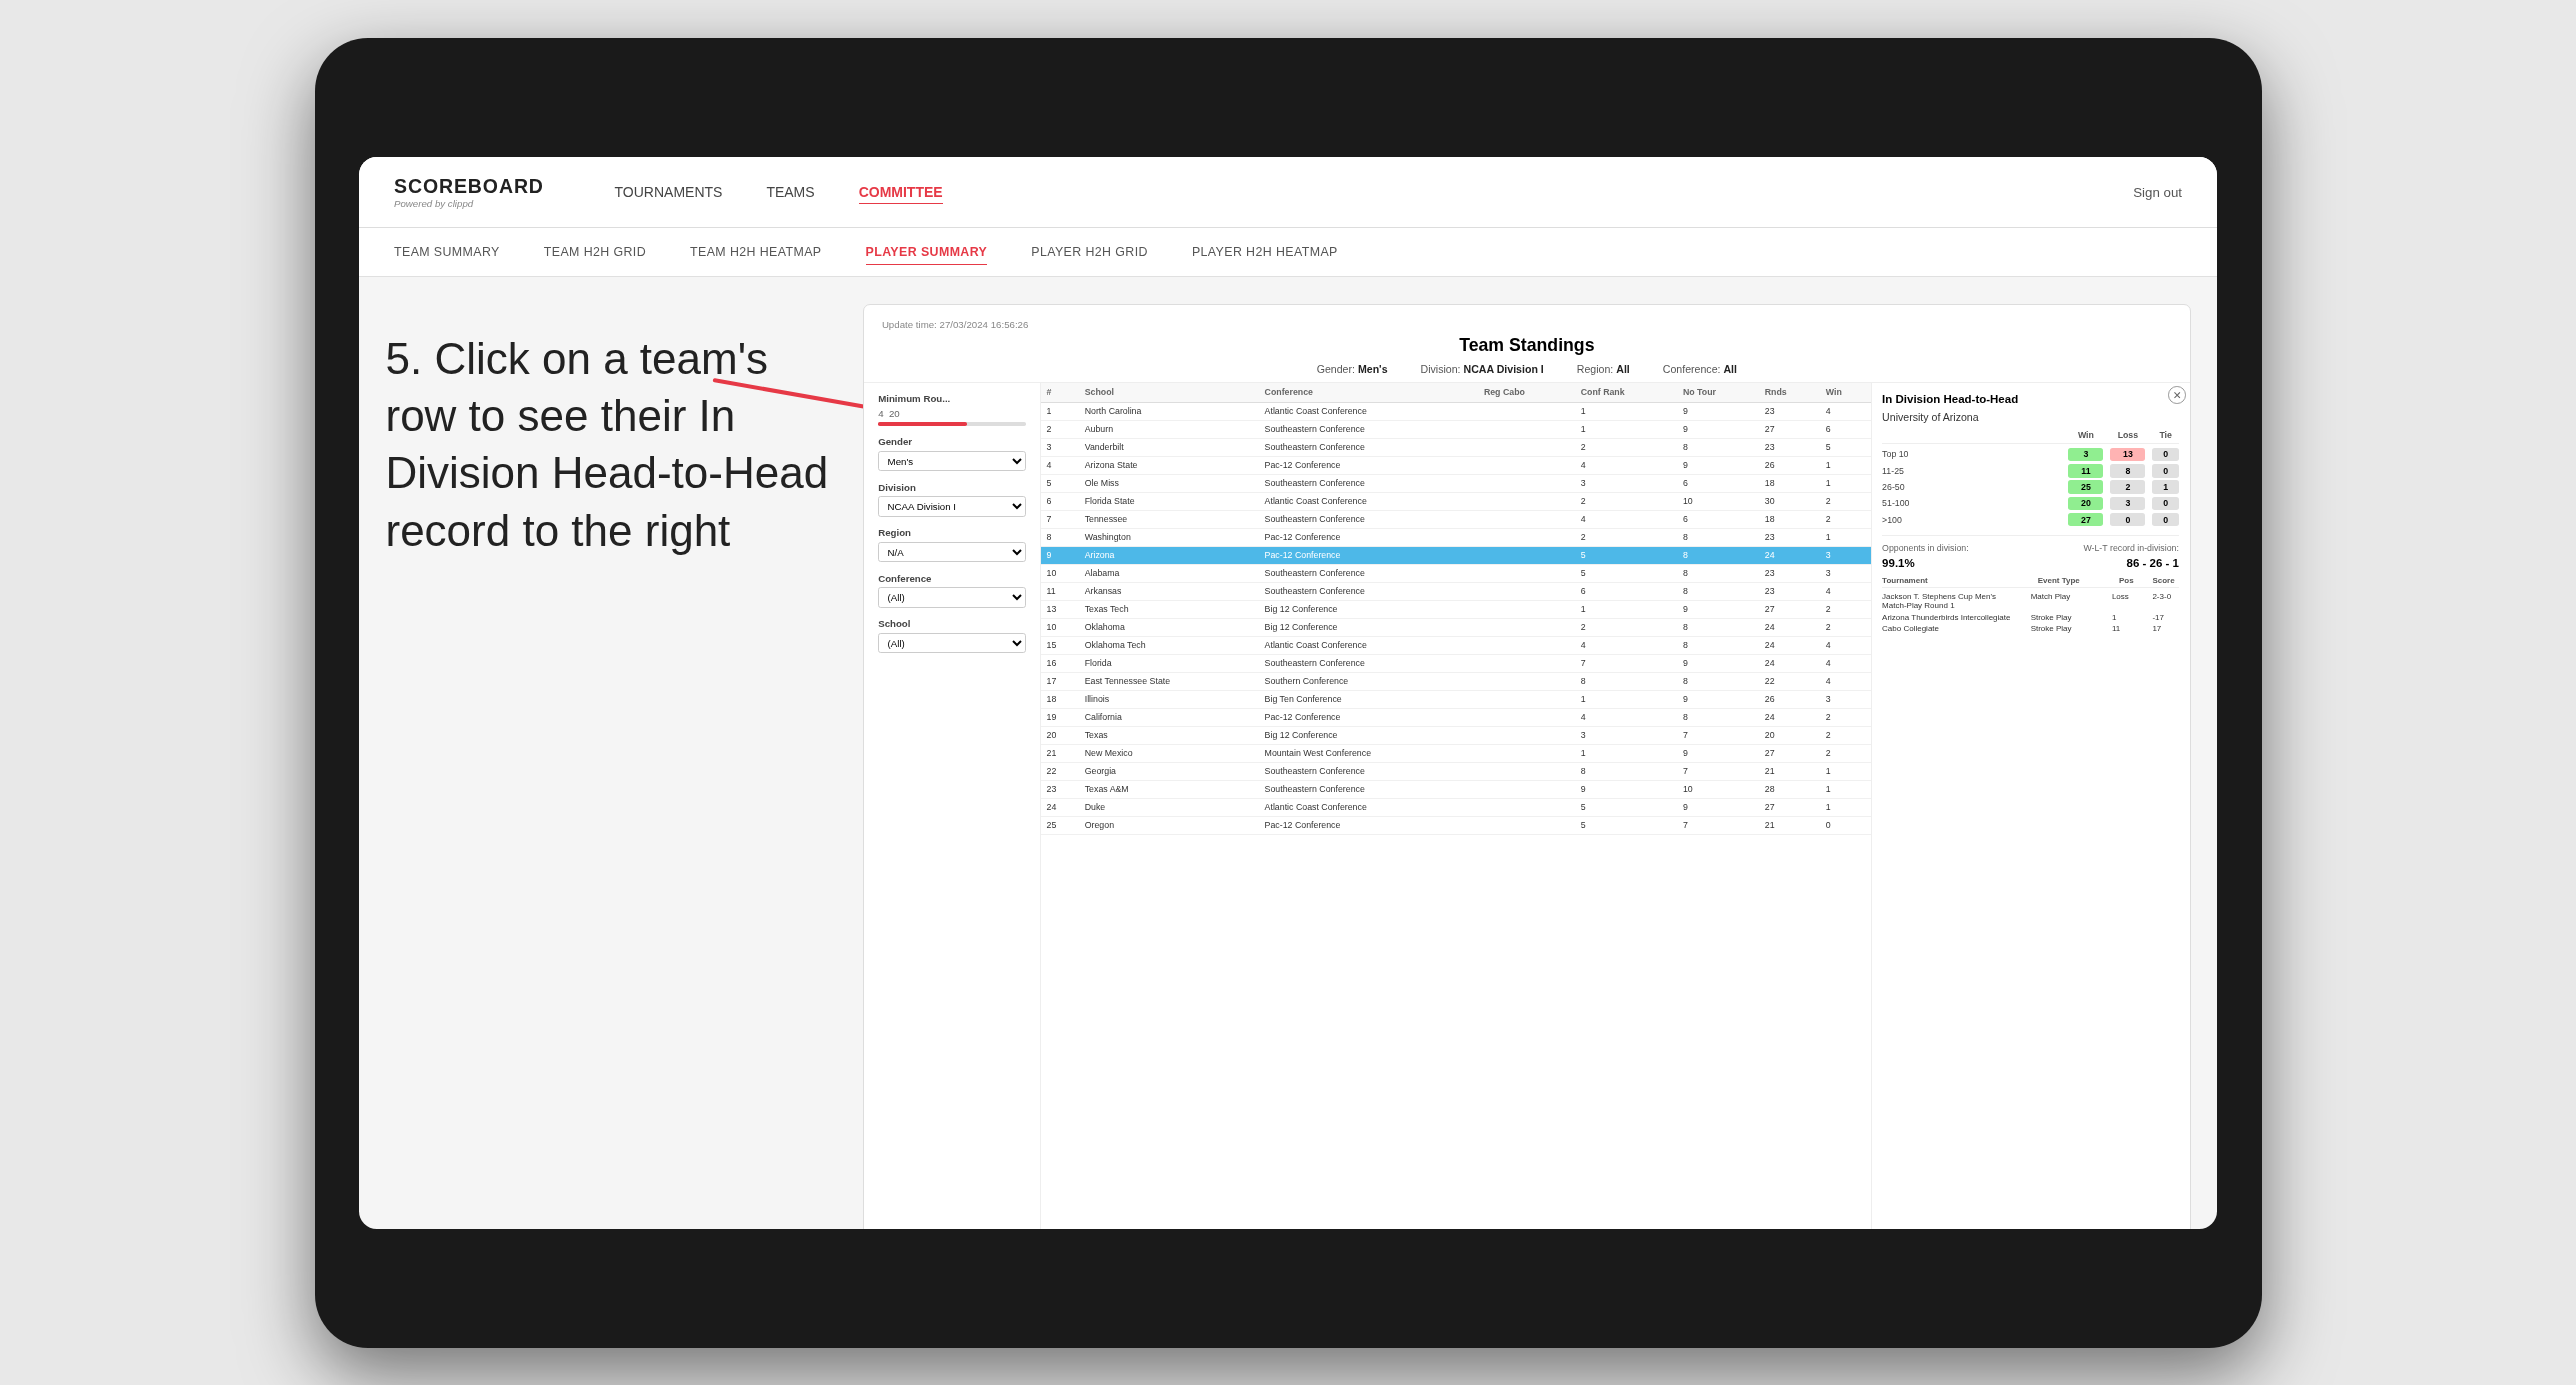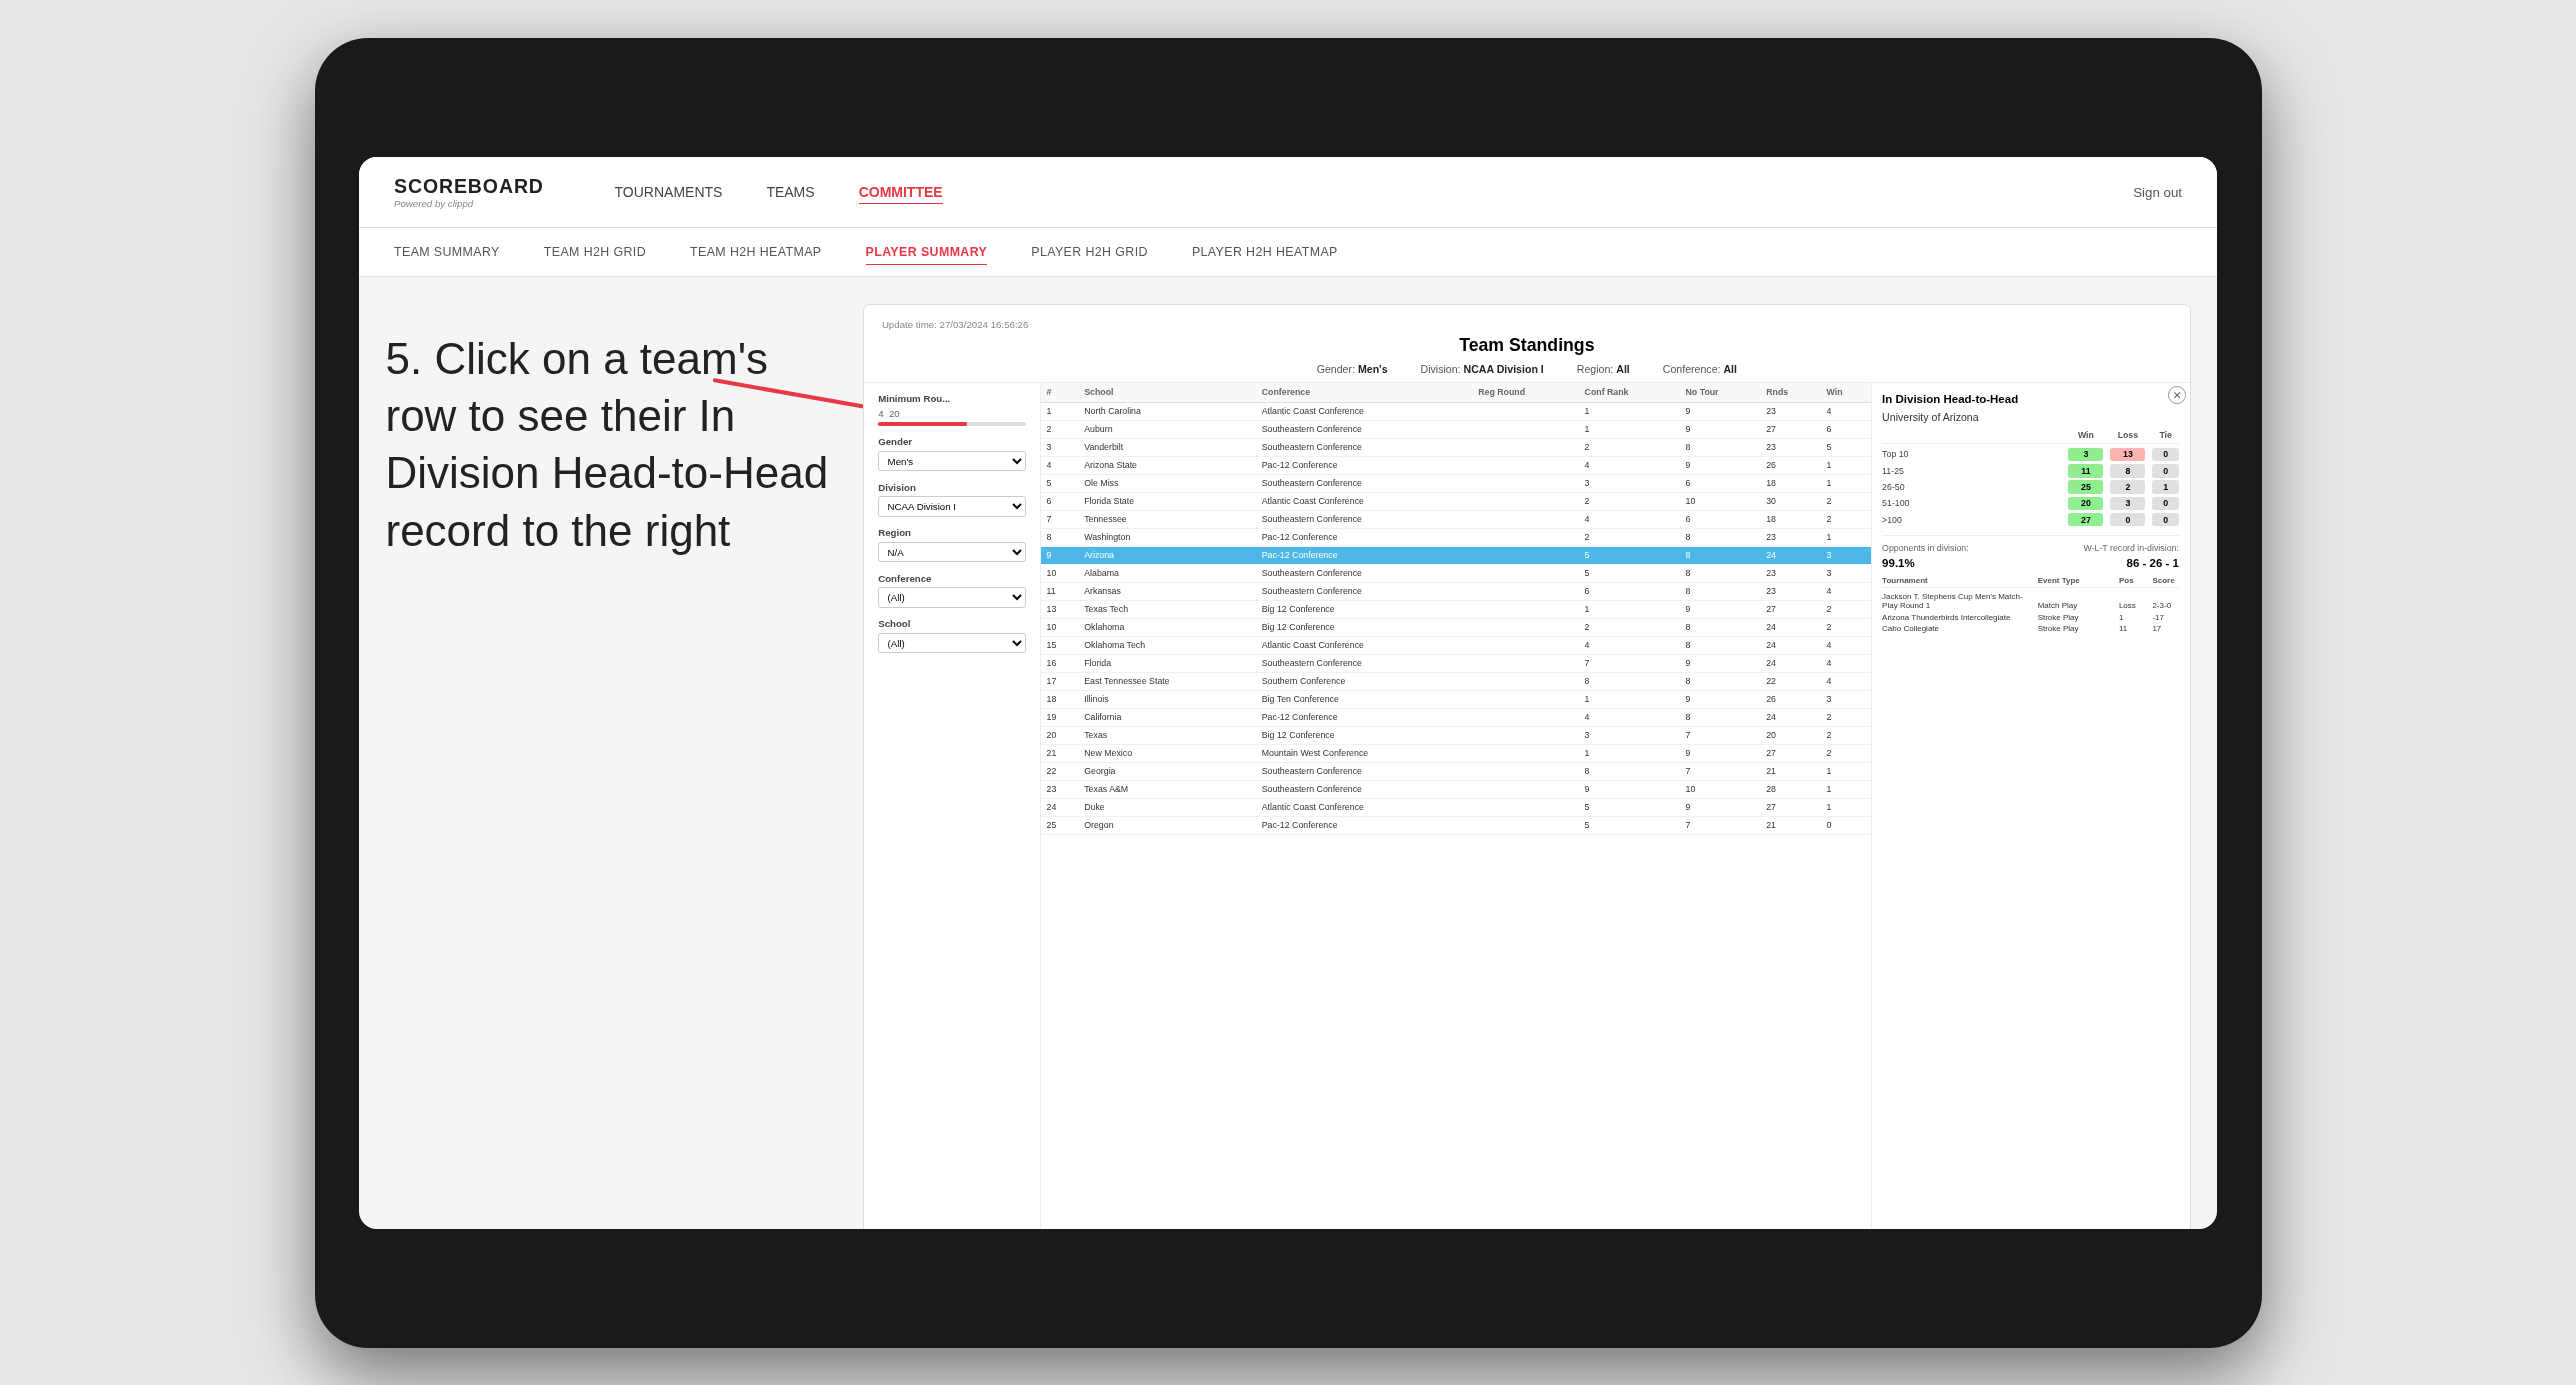--- a/index.html
+++ b/index.html
@@ -312,25 +312,24 @@
       gap: 7px;
       font-weight: bold;
       color: #555;
       border-bottom: 0.9px solid #eee;
       padding-bottom: 2.7px;
       margin-bottom: 3.5px;
       font-size: 8px;
     }
     .tournament-row {
       display: flex;
-      gap: 7px;
+      gap: 14px;
       font-size: 8px;
       margin-bottom: 2.7px;
       color: #333;
-      align-items: flex-end;
     }
     .t-name { flex: 2; }
     .t-type { flex: 1; }
     .t-pos { width: 26.5px; }
     .t-score { width: 26.5px; }
     .sb-toolbar {
       border-top: 0.9px solid #eee;
       height: 32px;
       display: flex;
       align-items: center;
@@ -447,21 +446,21 @@
             </div>
           </div>
 
           <div class="sb-table-area">
             <table class="sb-table">
               <thead>
                 <tr>
                   <th>#</th>
                   <th>School</th>
                   <th>Conference</th>
-                  <th>Reg Round</th>
+                  <th>Reg Cabo</th>
                   <th>Conf Rank</th>
                   <th>No Tour</th>
                   <th>Rnds</th>
                   <th>Win</th>
                 </tr>
               </thead>
               <tbody id="standings-tbody">
               <tr>
     <td>1</td>
     <td>North Carolina</td>

